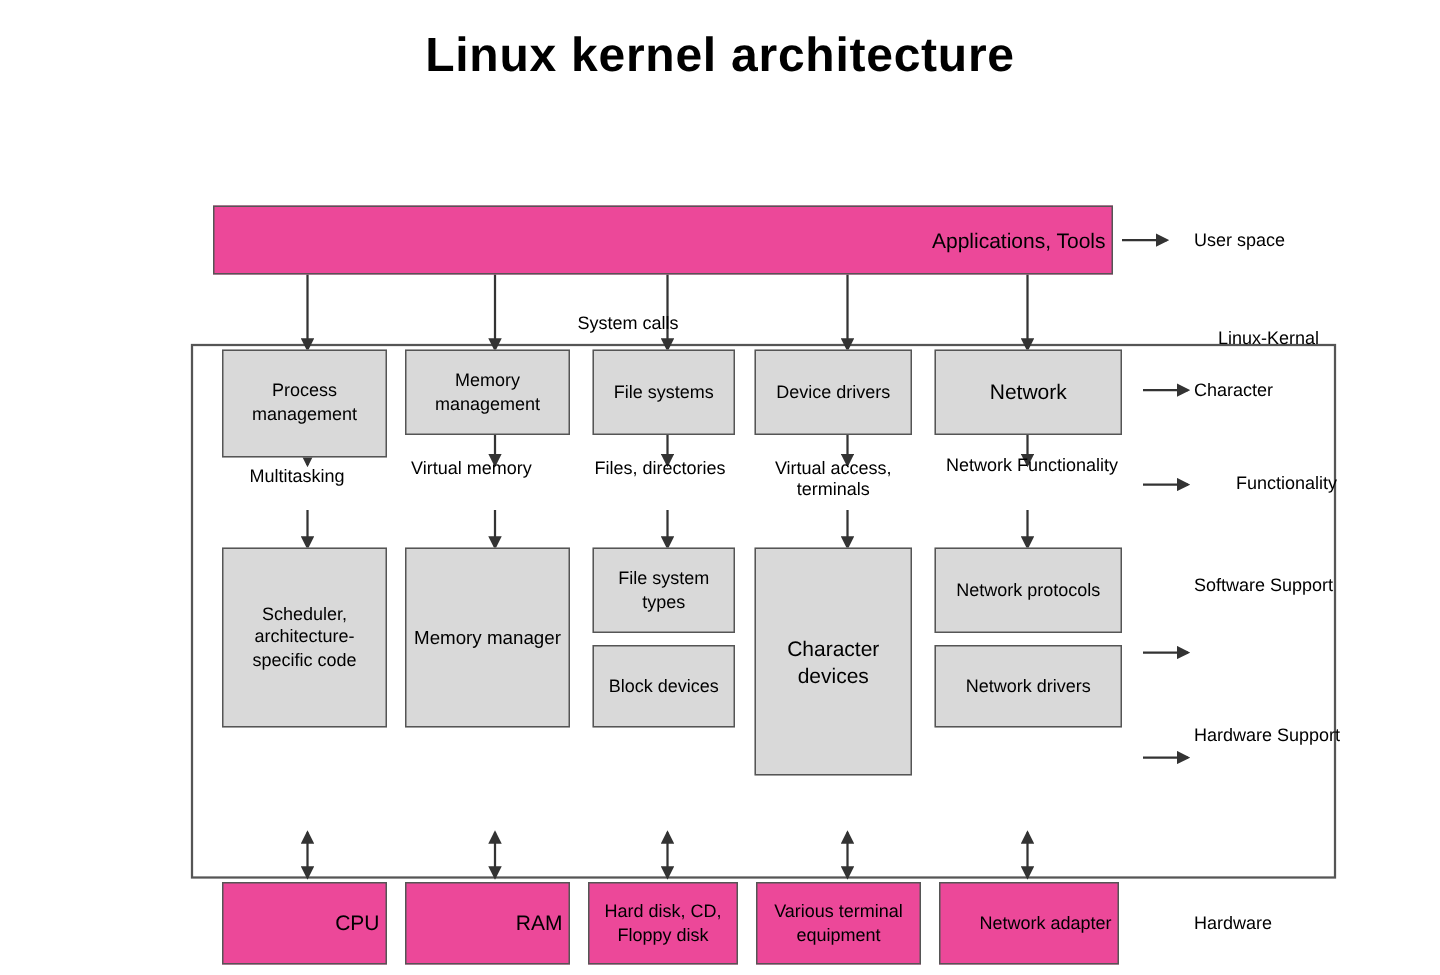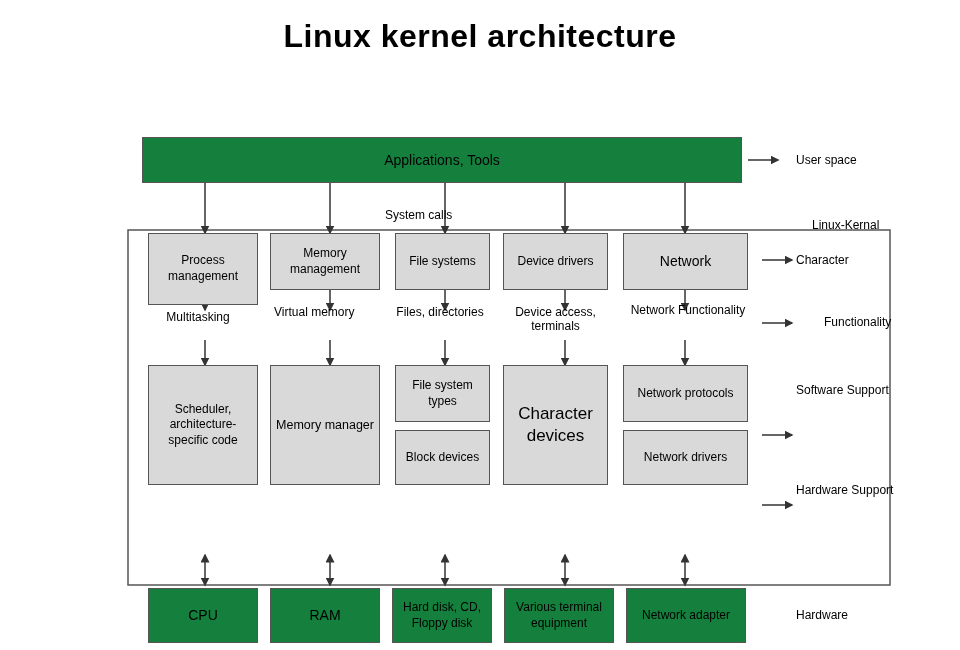--- a/index.html
+++ b/index.html
@@ -32,21 +32,22 @@
       border: 1.5px solid #555;
       display: flex;
       align-items: center;
       justify-content: center;
       text-align: center;
       font-size: 12.5px;
       line-height: 1.3;
       padding: 4px;
     }
     .box.light {
-      background: #15803d;
+      background: #ec4899;
+      justify-content: flex-end;
     }
     .label {
       position: absolute;
       font-size: 12px;
       background: transparent;
       text-align: left;
     }
     svg.arrows {
       position: absolute;
       top: 0; left: 0;
@@ -153,21 +154,21 @@
   <div class="label" style="left:118px; top:255px; width:100px; text-align:center; font-size:12px;">
     <span>Multitasking</span>
   </div>
   <div class="label" style="left:244px; top:250px; width:100px; font-size:12px;">
     <span>Virtual memory</span>
   </div>
   <div class="label" style="left:365px; top:250px; width:90px; text-align:center; font-size:12px;">
     <span>Files, directories</span>
   </div>
   <div class="label" style="left:468px; top:250px; width:115px; text-align:center; font-size:12px;">
-    <span>Device access, terminals</span>
+    <span>Virtual access, terminals</span>
   </div>
   <div class="label" style="left:598px; top:248px; width:120px; text-align:center; font-size:12px;">
     <span>Network Functionality</span>
   </div>
 
   <div class="label" style="left:794px; top:260px;">
     <span>Functionality</span>
   </div>
 
   <div class="box" style="left:118px; top:310px; width:110px; height:120px; font-size:12px;">
@@ -179,21 +180,21 @@
   </div>
 
   <div class="box" style="left:365px; top:310px; width:95px; height:57px; font-size:12px;">
     <span>File system types</span>
   </div>
 
   <div class="box" style="left:365px; top:375px; width:95px; height:55px; font-size:12px;">
     <span>Block devices</span>
   </div>
 
-  <div class="box" style="left:473px; top:310px; width:105px; height:120px; font-size:17px;text-align:center;">
+  <div class="box" style="left:473px; top:310px; width:105px; height:152px; font-size:14px;text-align:center;">
     <span>Character devices</span>
   </div>
 
   <div class="box" style="left:593px; top:310px; width:125px; height:57px; font-size:12px;">
     <span>Network protocols</span>
   </div>
 
   <div class="box" style="left:593px; top:375px; width:125px; height:55px; font-size:12px;">
     <span>Network drivers</span>
   </div>

